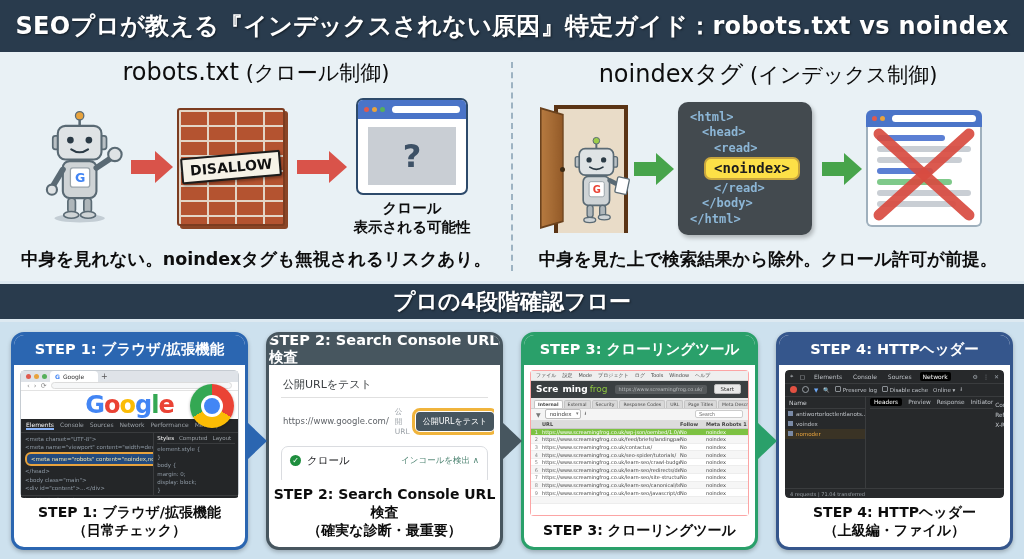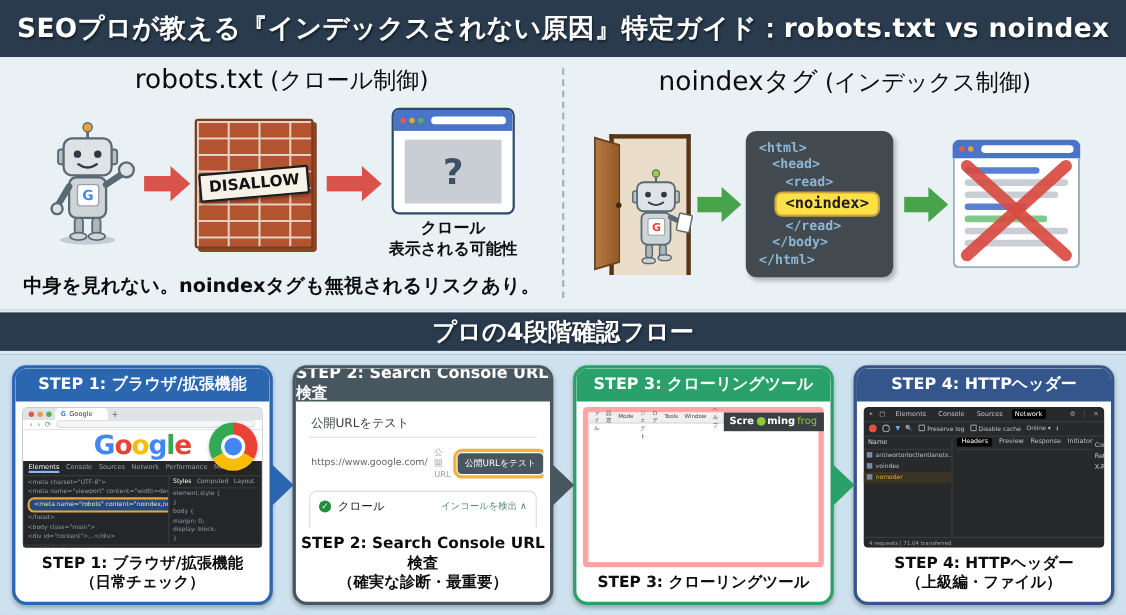--- a/index.html
+++ b/index.html
@@ -109,21 +109,21 @@
   .s2-lbl{color:#9aa0a6;font-size:7.5px}
   .s2-btn{background:#47565f;color:#fff;font-size:8px;padding:4px 7px;border-radius:4px;outline:3px solid #f0b43c;outline-offset:1px;white-space:nowrap}
   .s2-card{border:1px solid #dadce0;border-radius:7px;padding:7px 8px;flex:1}
   .s2-row{display:flex;align-items:center;gap:6px}
   .chk{width:11px;height:11px;border-radius:50%;background:#1e8e3e;color:#fff;font-size:8px;display:flex;align-items:center;justify-content:center}
   .s2-crawl{font-size:10.5px;color:#202124}
   .s2-right{margin-left:auto;font-size:8.5px;color:#4f8573}
   .s2-detail{padding:10px 0 0 17px;font-size:8.5px;color:#5f6368;line-height:1.9}
 
   
-  .s3{height:100%;display:flex;flex-direction:row;border:5px solid #fca5a5;font-size:5px;color:#444;background:#fff}
+  .s3{height:100%;display:flex;flex-direction:column;border:1px solid #fca5a5;font-size:5px;color:#444;background:#fff}
   .s3-menu{height:10px;background:#efefef;display:flex;gap:6px;align-items:center;padding:0 5px;border-bottom:1px solid #d8d8d8}
   .s3-logo{height:17px;background:#3a3f41;display:flex;align-items:center;gap:2px;padding:0 5px}
   .lg{font-weight:bold;font-size:9px;color:#fff}
   .lg-gear{width:8px;height:8px;border-radius:50%;background:#8dc63f;display:inline-block}
   .lg-frog{color:#8dc63f;font-weight:normal;font-size:9px}
   .s3-urlbox{flex:1;height:9px;background:#55595b;border-radius:2px;margin:0 5px;color:#b9bdbf;font-size:5px;display:flex;align-items:center;padding:0 4px}
   .s3-start{background:#e8e8e8;border:1px solid #bbb;border-radius:2px;font-size:5.5px;padding:1px 6px;color:#333}
   .s3-go{width:16px;height:11px;background:#7dc242;border-radius:2px}
   .s3-tabs{height:11px;background:#e7e7e7;display:flex;align-items:flex-end;gap:1px;padding:0 3px;border-bottom:1px solid #cfcfcf;overflow:hidden}
   .s3-tab{background:#d9d9d9;border:1px solid #c4c4c4;border-bottom:none;border-radius:2px 2px 0 0;padding:1px 3px;white-space:nowrap;font-size:4.6px}
@@ -276,20 +276,21 @@
             <div class="ln" style="width:90%"></div>
             <div class="ln b" style="width:60%"></div>
             <div class="ln gr" style="width:80%"></div>
             <div class="ln" style="width:100%"></div>
             <div class="ln" style="width:84%"></div>
           </div>
           <div class="xbar a"></div>
           <div class="xbar b2"></div>
         </div>
       </div>
+      <div class="pnote">中身を見た上で検索結果から除外。クロール許可が前提。</div>
     </div>
   </div>
 
   <div class="bar midbar">
     <div class="t">プロの4段階確認フロー</div>
   </div>
 
   <div class="flow">
 
     <div class="card" style="--c:#2b66b1">

